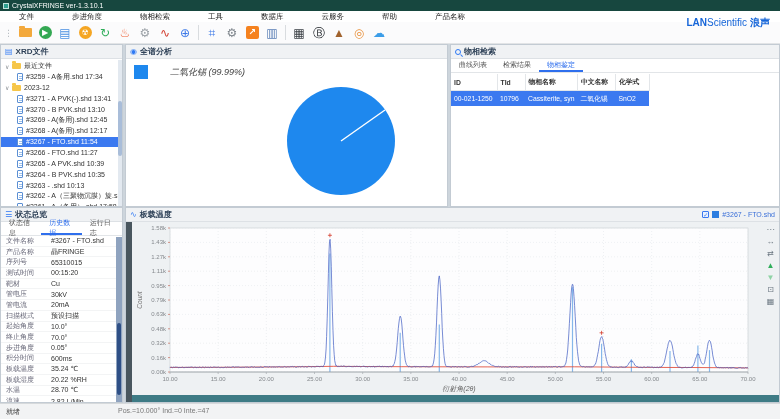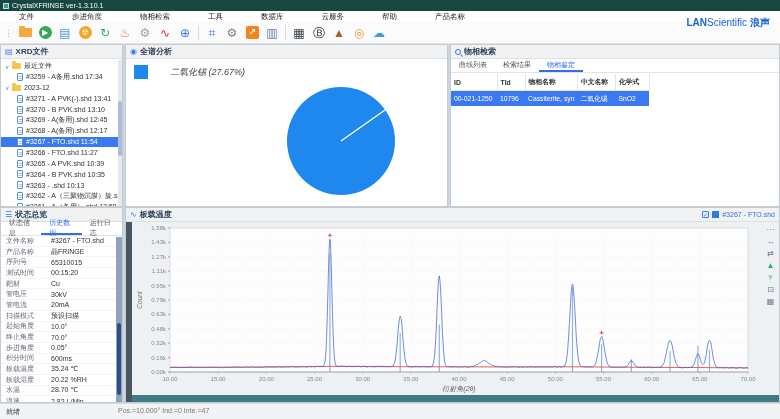--- a/index.html
+++ b/index.html
@@ -209,21 +209,21 @@
     </div>
 </div>
 
 <div class="panel" id="p-pie">
   <div class="phead">
     <span class="phicon">◉</span>
     <span>全谱分析</span>
   </div>
   <div class="pielegend">
     <span class="lsq"></span>
-    <span class="ltext">二氧化锡 (27.67%)</span>
+    <span class="ltext">二氧化锡 (99.99%)</span>
   </div>
   <svg width="323" height="128" viewBox="0 0 323 128">
     <circle cx="215" cy="62" r="54" fill="#1e88ee"></circle>
     <line x1="215" y1="62" x2="259" y2="31" stroke="#ffffff" stroke-width="1.4"></line>
   </svg>
 </div>
 
 <div class="panel" id="p-phase">
   <div class="phead">
     <span class="mag"></span>

